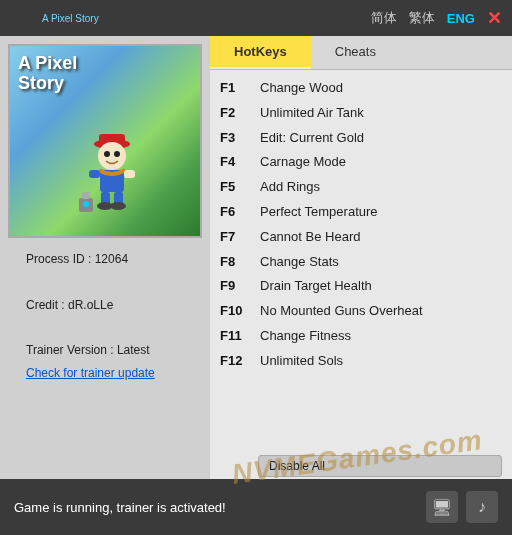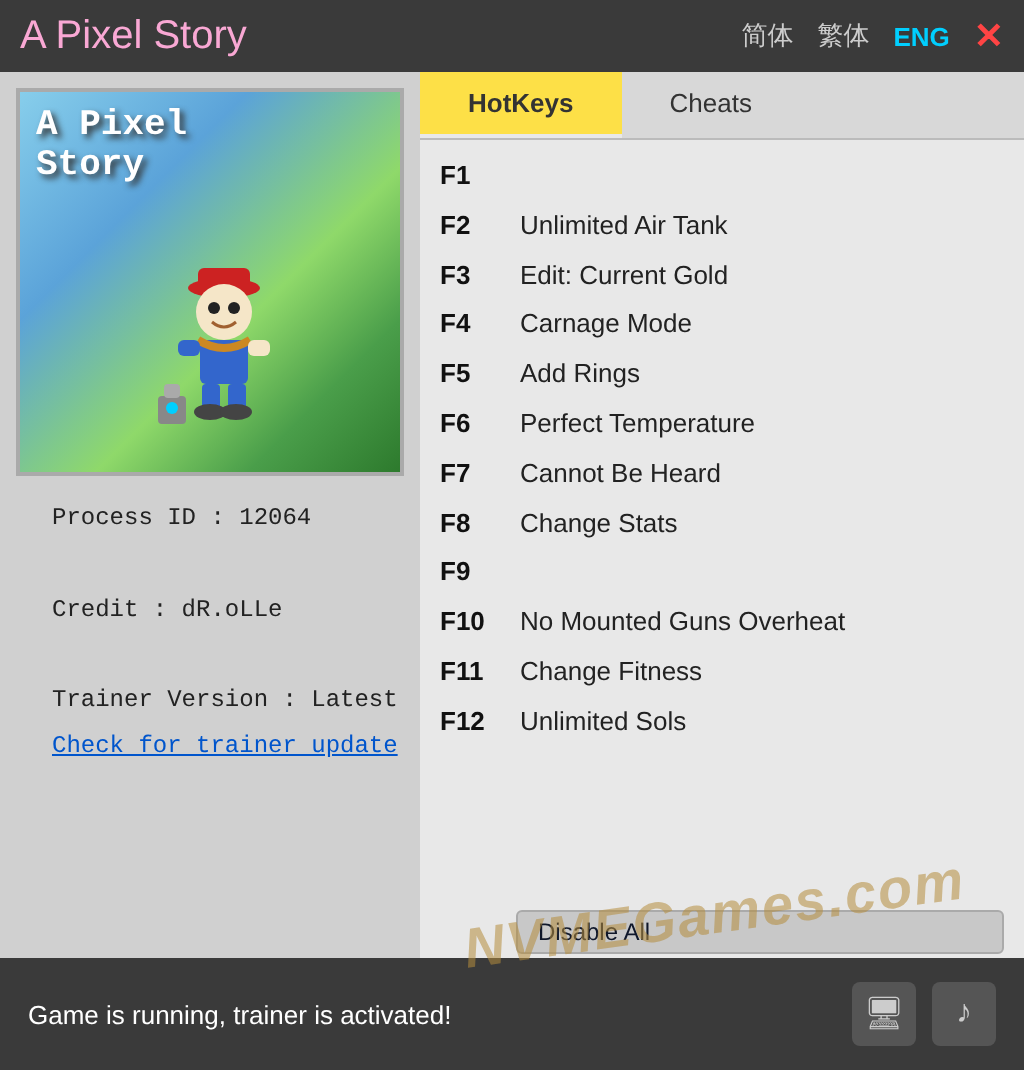--- a/index.html
+++ b/index.html
@@ -16,22 +16,23 @@
     
     .title-bar {
       display: flex;
       align-items: center;
       justify-content: space-between;
       background: #3a3a3a;
       height: 36px;
       padding: 0 10px;
     }
     .title-bar-left {
-      color: #f9a8d4;
-      font-size: 20px;
+      color: #7dd3fc;
+      font-size: 10px;
+      margin-left: 32px;
     }
     .title-bar-right {
       display: flex;
       align-items: center;
       gap: 12px;
     }
     .lang-btn {
       color: #cccccc;
       font-size: 13px;
       cursor: pointer;
@@ -54,21 +55,20 @@
     }
 
     
     .left-panel {
       width: 210px;
       background: #d0d0d0;
       padding: 8px;
       display: flex;
       flex-direction: column;
       gap: 10px;
-      font-family: Liberation Mono, monospace;
     }
     .game-image {
       width: 194px;
       height: 194px;
       background: linear-gradient(135deg, #87ceeb 0%, #5ba3d9 30%, #8fd96a 60%, #4a9e4a 80%, #2d7a2d 100%);
       border: 2px solid #aaa;
       position: relative;
       overflow: hidden;
     }
     .game-image-title {
@@ -277,20 +277,21 @@
 
     <div class="tabs">
       <div class="tab active">HotKeys</div>
       <div class="tab">Cheats</div>
     </div>
 
     <div class="hotkeys-list">
 
     <div class="hotkey-row">
           <span class="hotkey-key">F1</span>
+          <span class="hotkey-label">Change Wood</span>
         </div>
         <div class="hotkey-row">
           <span class="hotkey-key">F2</span>
           <span class="hotkey-label">Unlimited Air Tank</span>
         </div>
         <div class="hotkey-row">
           <span class="hotkey-key">F3</span>
           <span class="hotkey-label">Edit: Current Gold</span>
         </div>
         <div class="hotkey-row">
@@ -308,20 +309,21 @@
         <div class="hotkey-row">
           <span class="hotkey-key">F7</span>
           <span class="hotkey-label">Cannot Be Heard</span>
         </div>
         <div class="hotkey-row">
           <span class="hotkey-key">F8</span>
           <span class="hotkey-label">Change Stats</span>
         </div>
         <div class="hotkey-row">
           <span class="hotkey-key">F9</span>
+          <span class="hotkey-label">Drain Target Health</span>
         </div>
         <div class="hotkey-row">
           <span class="hotkey-key">F10</span>
           <span class="hotkey-label">No Mounted Guns Overheat</span>
         </div>
         <div class="hotkey-row">
           <span class="hotkey-key">F11</span>
           <span class="hotkey-label">Change Fitness</span>
         </div>
         <div class="hotkey-row">

